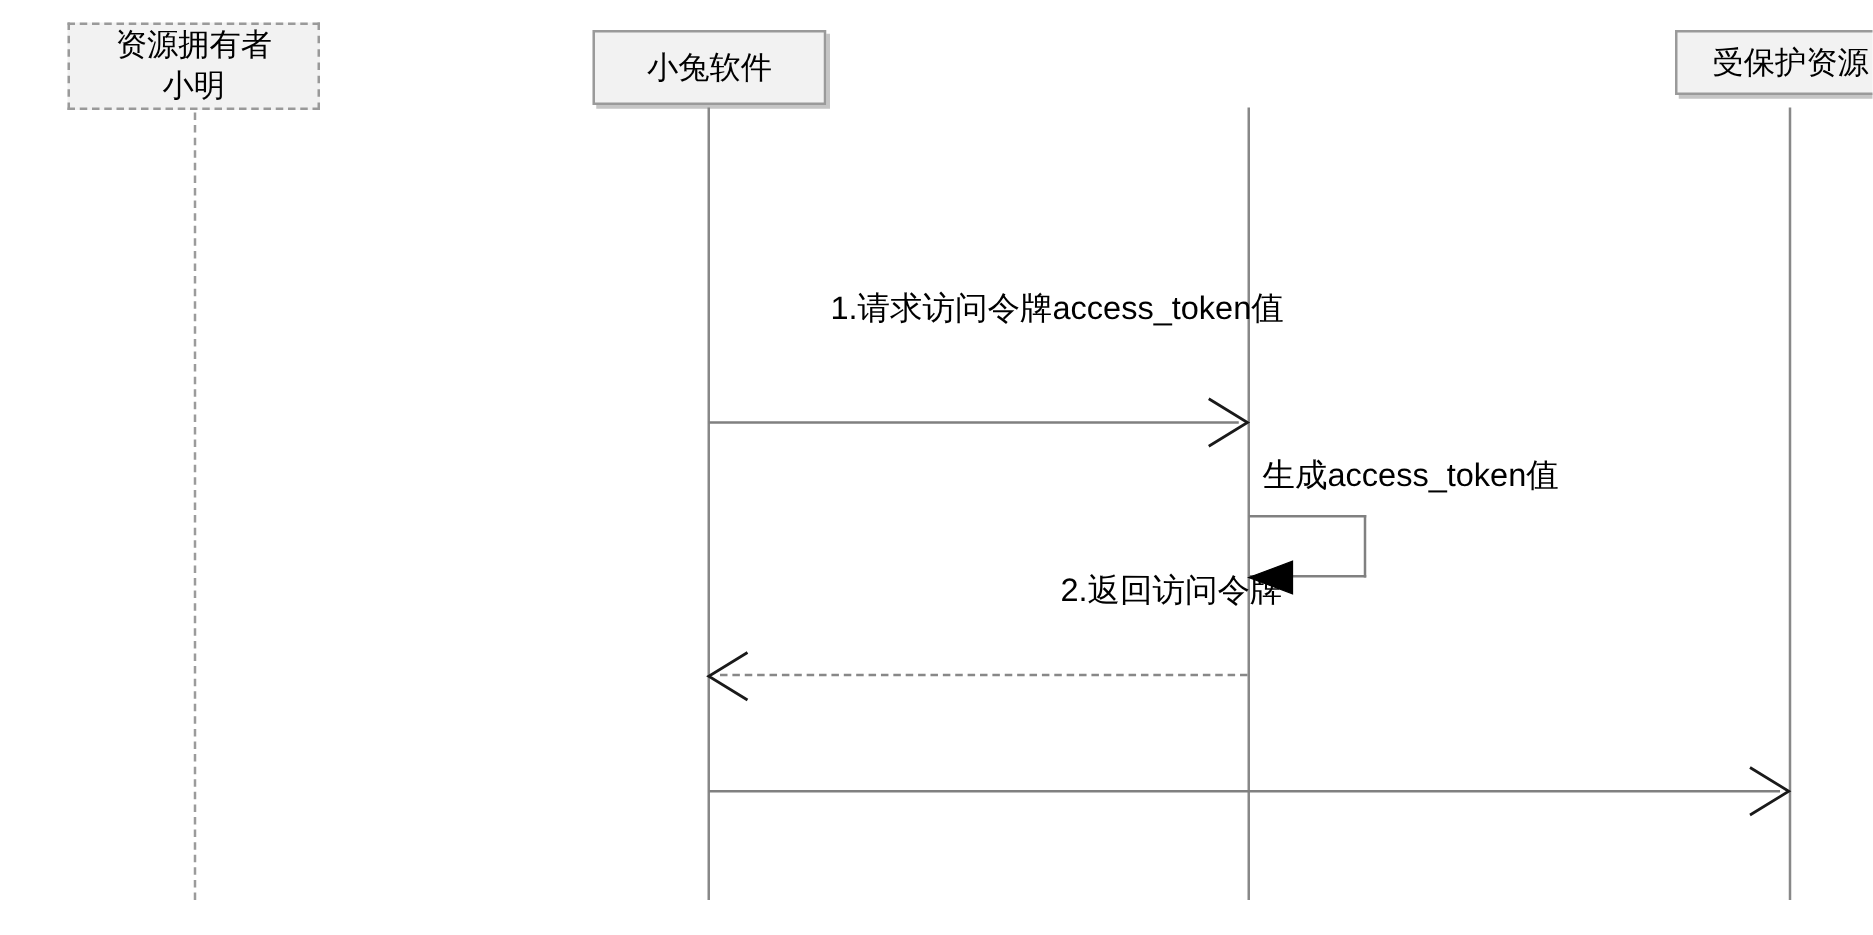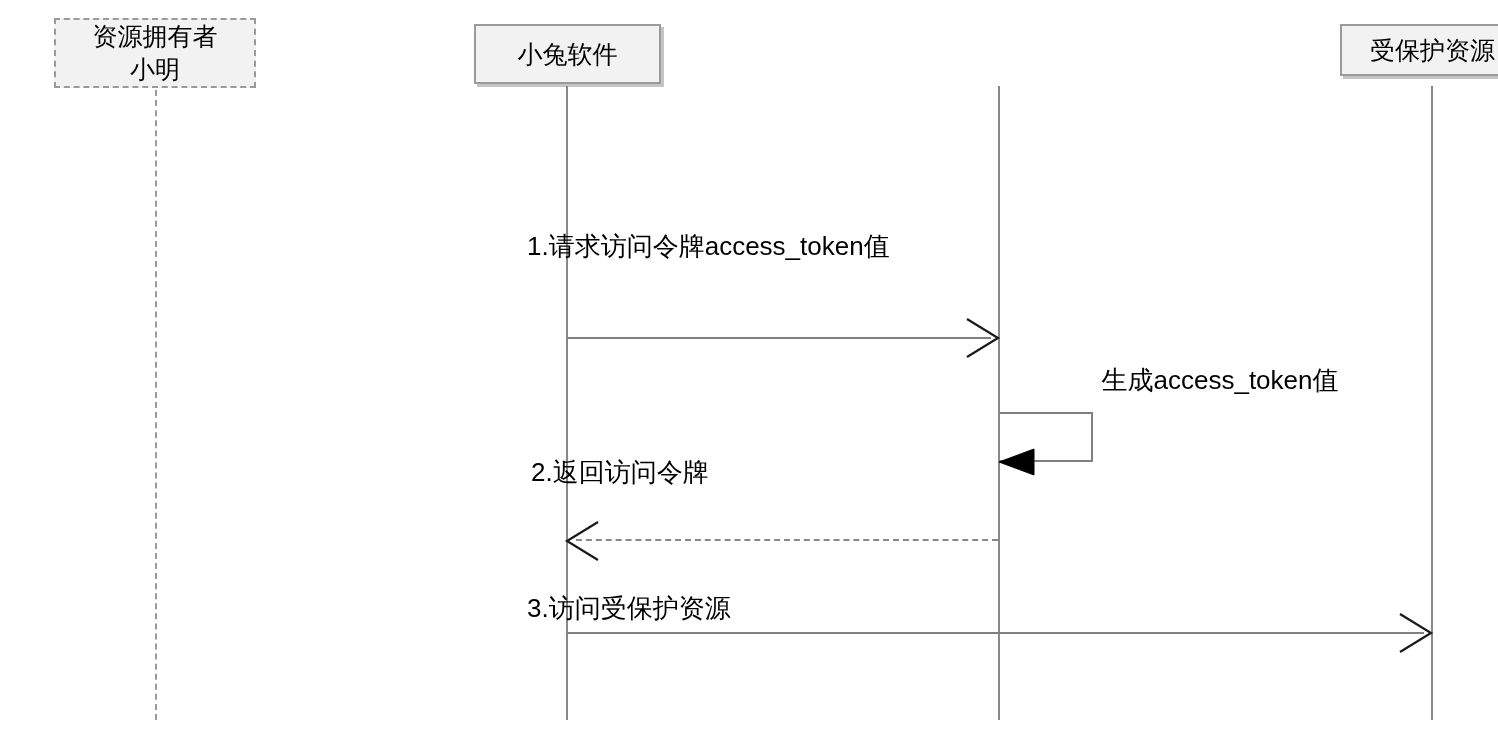--- a/index.html
+++ b/index.html
@@ -71,25 +71,25 @@
     position: absolute;
     overflow: visible;
   }
 
   
   .msglabel {
     position: absolute;
     color: #000000;
     font-size: 26px;
     line-height: 40px;
-    text-align: left;
+    text-align: right;
     white-space: nowrap;
   }
   .msglabel.left {
-    text-align: center;
+    text-align: left;
   }
   .msglabel .lab { display: block; }
 
   
   .selfloop {
     position: absolute;
     box-sizing: border-box;
     border-top: 2px solid #808080;
     border-right: 2px solid #808080;
     border-bottom: 2px solid #808080;
@@ -136,33 +136,30 @@
   <div class="msglabel left" style="left:964px; top:360px; width:420px;">
     <span class="lab">生成access_token值</span>
   </div>
 
   <div class="selfloop" style="left:953px; top:412px; width:94px; height:50px;"></div>
 
   <svg class="arrowhead" style="left:950px; top:446px;" width="46" height="34">
     <path d="M 3 16 L 38 3 L 38 29 Z" fill="#000000" stroke="#000000" stroke-width="1"></path>
   </svg>
 
-  <div class="msglabel" style="left:485px; top:452px; width:470px;">
+  <div class="msglabel" style="left:510px; top:452px; width:470px;">
     <span class="lab">2.返回访问令牌</span>
   </div>
 
   <div class="msgline dashedmsg" style="left:530px; top:539px; width:422px;"></div>
 
   <svg class="arrowhead" style="left:519px; top:521px;" width="40" height="42">
     <path d="M 33 1 L 2 20 L 33 39" fill="none" stroke="#1a1a1a" stroke-width="2.2"></path>
   </svg>
 
-  <div class="msglabel" style="left:481px; top:588px; width:500px;">
-    <span class="lab">3.访问受保护资源</span>
-  </div>
 
   <div class="msgline" style="left:521px; top:632px; width:857px;"></div>
 
   <svg class="arrowhead" style="left:1353px; top:613px;" width="40" height="42">
     <path d="M 1 1 L 32 20 L 1 39" fill="none" stroke="#1a1a1a" stroke-width="2.2"></path>
   </svg>
 
 </div>
 
 </body></html>

